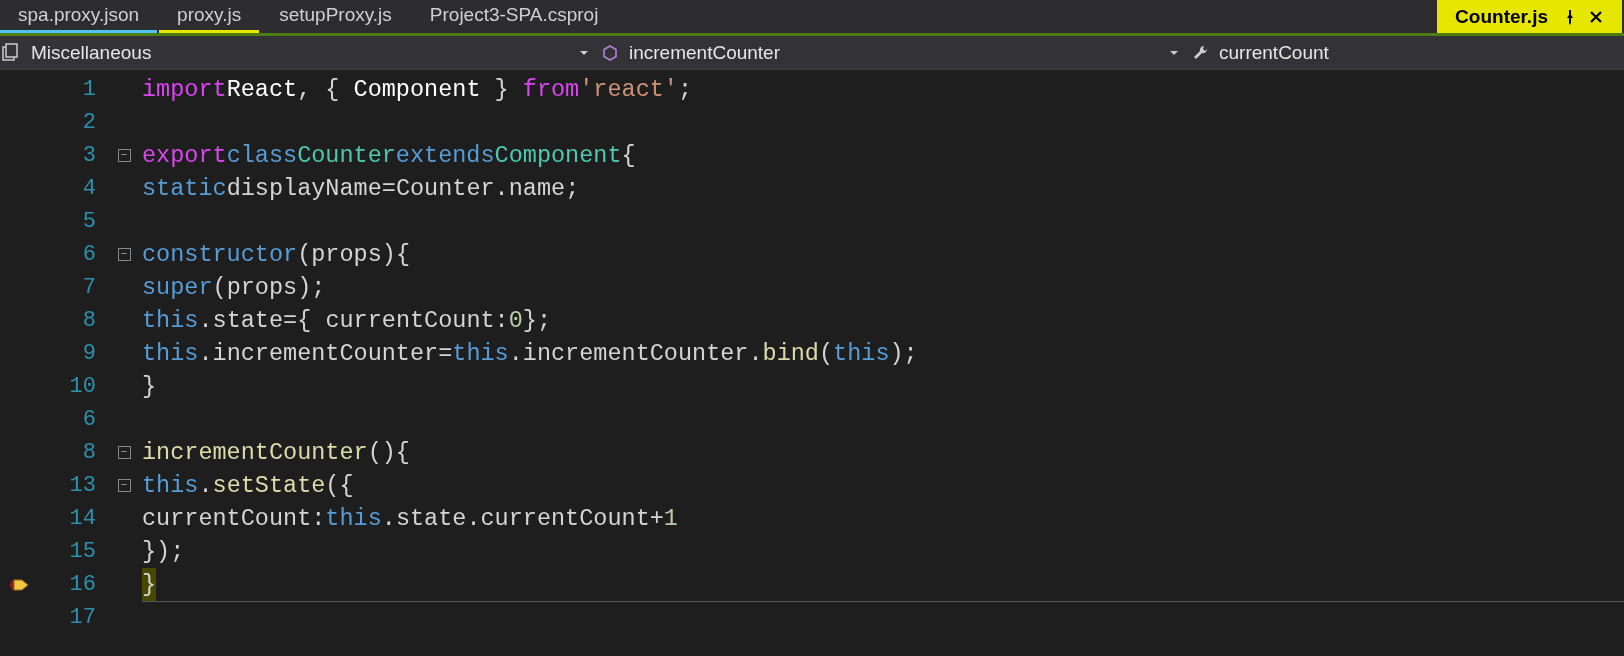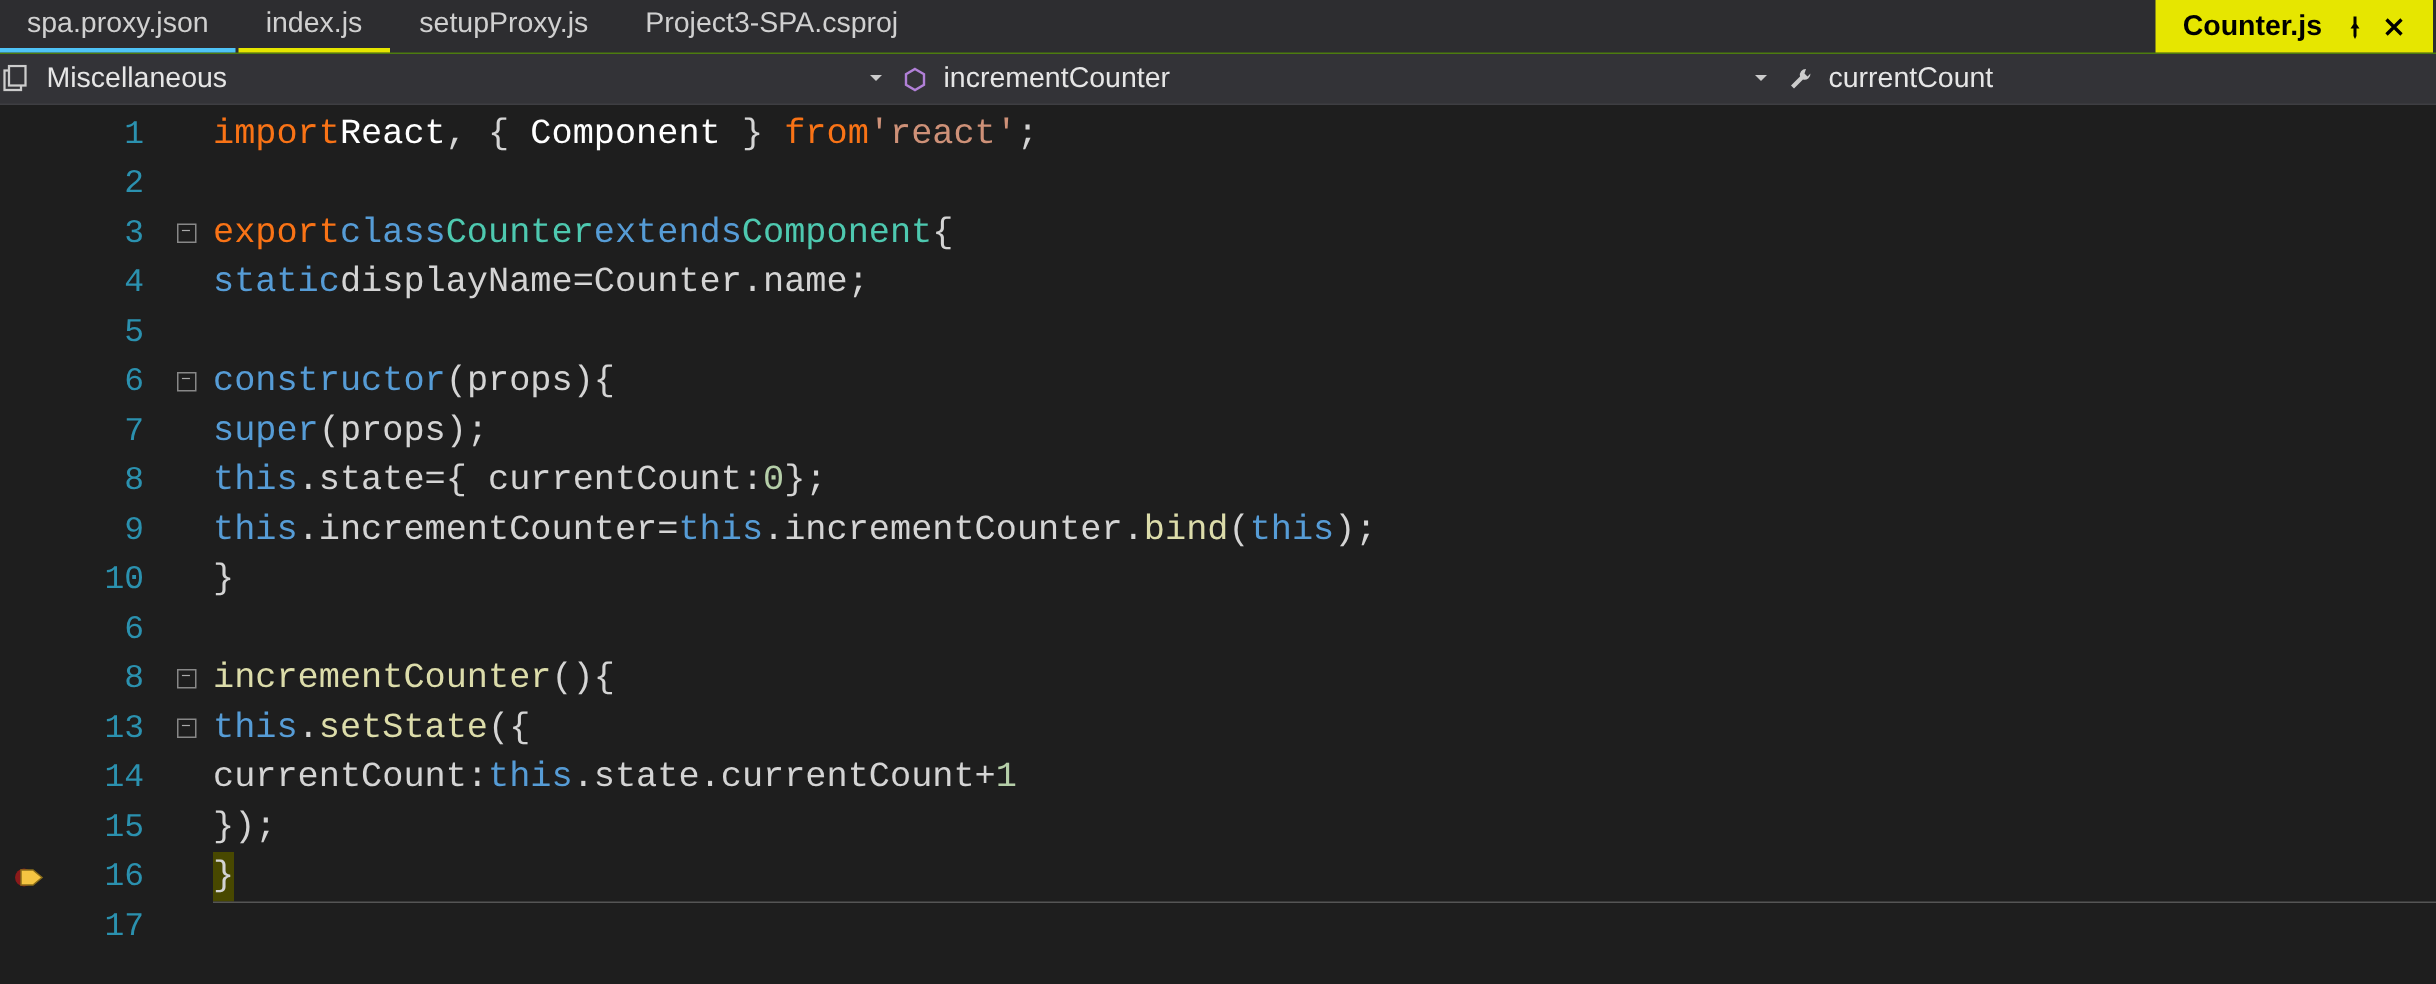--- a/index.html
+++ b/index.html
@@ -8,21 +8,21 @@
   font-family: "Segoe UI", Tahoma, sans-serif;
   color: #d4d4d4;
   width: 1624px;
   height: 656px;
   overflow: hidden;
 }
 .tabs {
   display: flex;
   background: #2d2d30;
   height: 36px;
-  border-bottom: 1px solid #4d7c0f;
+  border-bottom: 3px solid #4d7c0f;
 }
 .tab {
   display: flex;
   align-items: center;
   padding: 0 18px;
   color: #d0d0d0;
   font-size: 19px;
   cursor: pointer;
   position: relative;
   margin-right: 2px;
@@ -107,21 +107,21 @@
   border: 1px solid #888;
   display:flex; align-items:center; justify-content:center;
   color:#aaa; font-size:11px; line-height:11px;
   background:#1e1e1e;
 }
 
 .code { flex:1; padding-top:3px; white-space: pre; position:relative; }
 .code .row { height:33px; display:flex; align-items:center; }
 
 .tk-kw   { color:#569cd6; }
-.tk-kw2  { color:#f97316; }
+.tk-kw2  { color:#d946ef; }
 .tk-type { color:#4ec9b0; }
 .tk-func { color:#dcdcaa; }
 .tk-prop2{ color:#d4d4d4; }
 .tk-num  { color:#b5cea8; }
 .tk-str  { color:#ce9178; }
 .tk-punc { color:#d4d4d4; }
 .tk-this { color:#569cd6; }
 .tk-white{ color:#ffffff; font-weight:500; }
 .hl-bg   { background:#484800; }
 
@@ -134,21 +134,21 @@
 .breakpoint-arrow svg, .nav-icon svg { display:block; }
 </style>
 </head>
 <body>
 
 <div class="tabs">
   <div class="tab underline-blue">
     <span>spa.proxy.json</span>
   </div>
   <div class="tab underline-yellow">
-    <span>index.js</span>
+    <span>proxy.js</span>
   </div>
   <div class="tab underline-none">
     <span>setupProxy.js</span>
   </div>
   <div class="tab underline-none">
     <span>Project3-SPA.csproj</span>
   </div>
   <div class="tab active" style="margin-left:auto;">
     <span>Counter.js</span>
     <span class="tab-icons">

